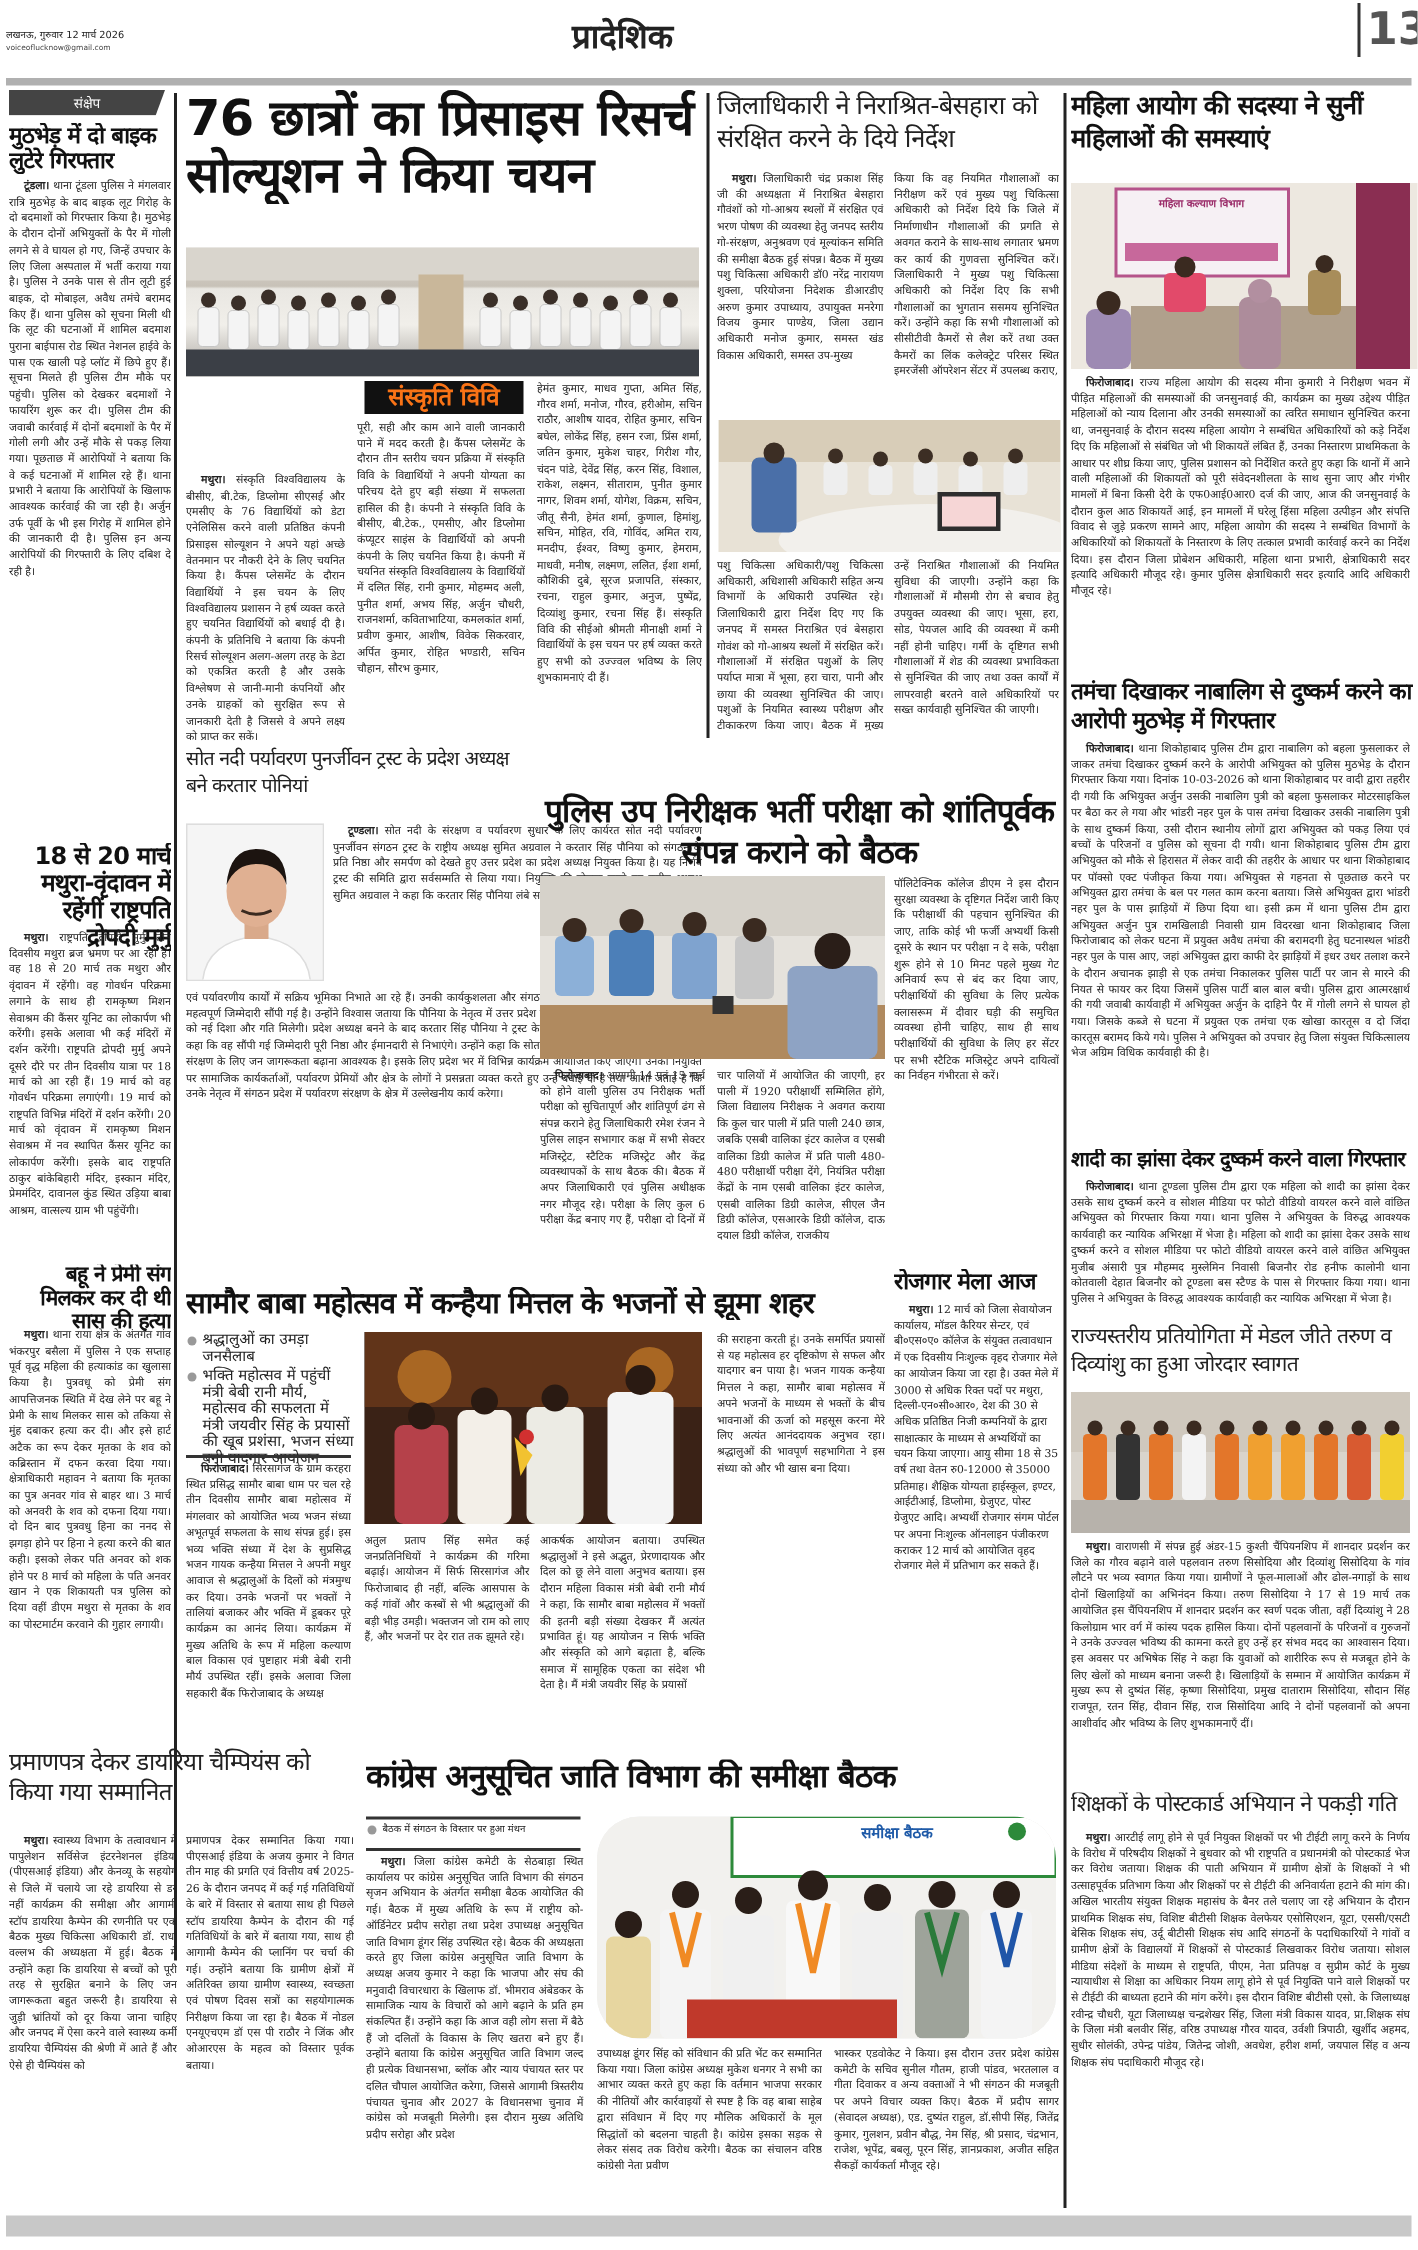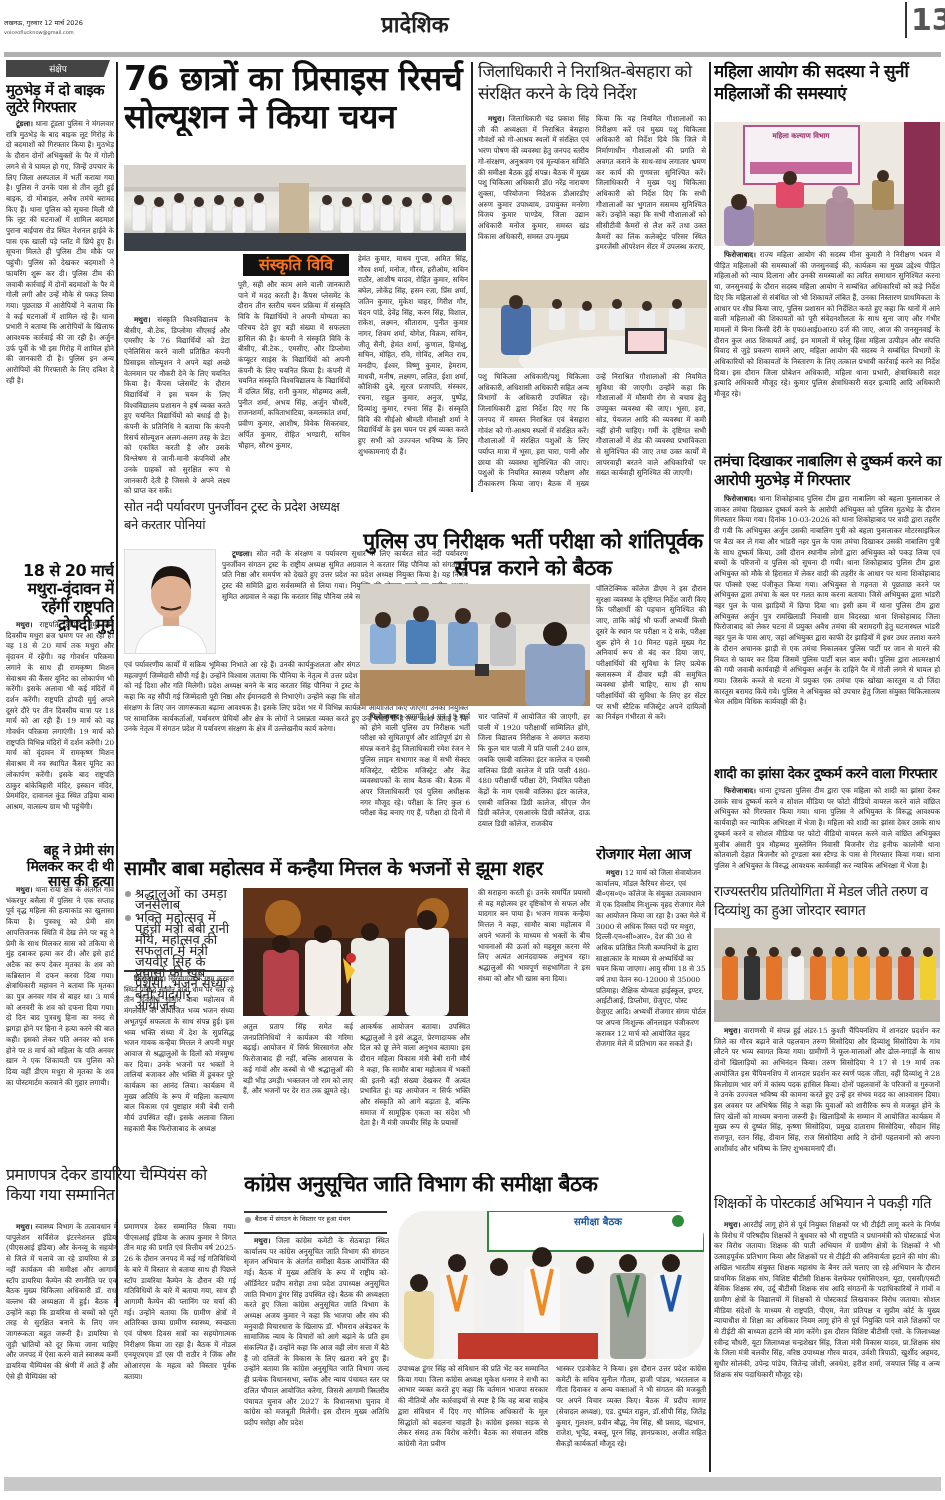--- a/index.html
+++ b/index.html
@@ -16,21 +16,21 @@
   .top-rule { left: 4px; top: 52px; width: 937px; height: 5px; background: #b0b0b0; }
   .bottom-rule { left: 4px; top: 1477px; width: 937px; height: 14px; background: #c8c8c8; }
   .vrule { width: 1.5px; background: #222; }
 
   .col-text { font-family: "DejaVu Serif", serif; font-size: 7.2px; line-height: 10.7px; color: #222; text-align: justify; overflow: hidden; }
   .col-text .lead { font-weight: bold; }
   .hl { font-family: "DejaVu Sans", sans-serif; font-weight: bold; color: #111; letter-spacing: -0.5px; line-height: 1.12; overflow: hidden; }
   .hl-light { font-family: "DejaVu Sans", sans-serif; font-weight: normal; color: #222; line-height: 1.15; overflow: hidden; letter-spacing: -0.5px; }
   .tag-box { background: #444; color: #fff; font-size: 9px; text-align: center; padding: 2px 0; clip-path: polygon(0 0, 100% 0, 94% 100%, 0 100%); }
   .photo { overflow: hidden; }
-  .bullet-list { font-family: "DejaVu Sans", sans-serif; font-size: 13px; line-height: 11px; color: #222; }
+  .bullet-list { font-family: "DejaVu Sans", sans-serif; font-size: 10px; line-height: 11px; color: #222; }
   .bullet-list li { list-style: none; position: relative; padding-left: 11px; margin-bottom: 2px; }
   .bullet-list li::before { content: ""; position: absolute; left: 1px; top: 3px; width: 6px; height: 6px; border-radius: 50%; background: #999; }
   .black-tag { background: #111; color: #f97316; font-weight: bold; text-align: center; font-size: 16px; }
   .hrule { height: 1.5px; background: #333; }
 </style>
 </head>
 <body>
 
 <div class="abs masthead">
   <div class="abs mh-date">लखनऊ, गुरुवार 12 मार्च 2026</div>

